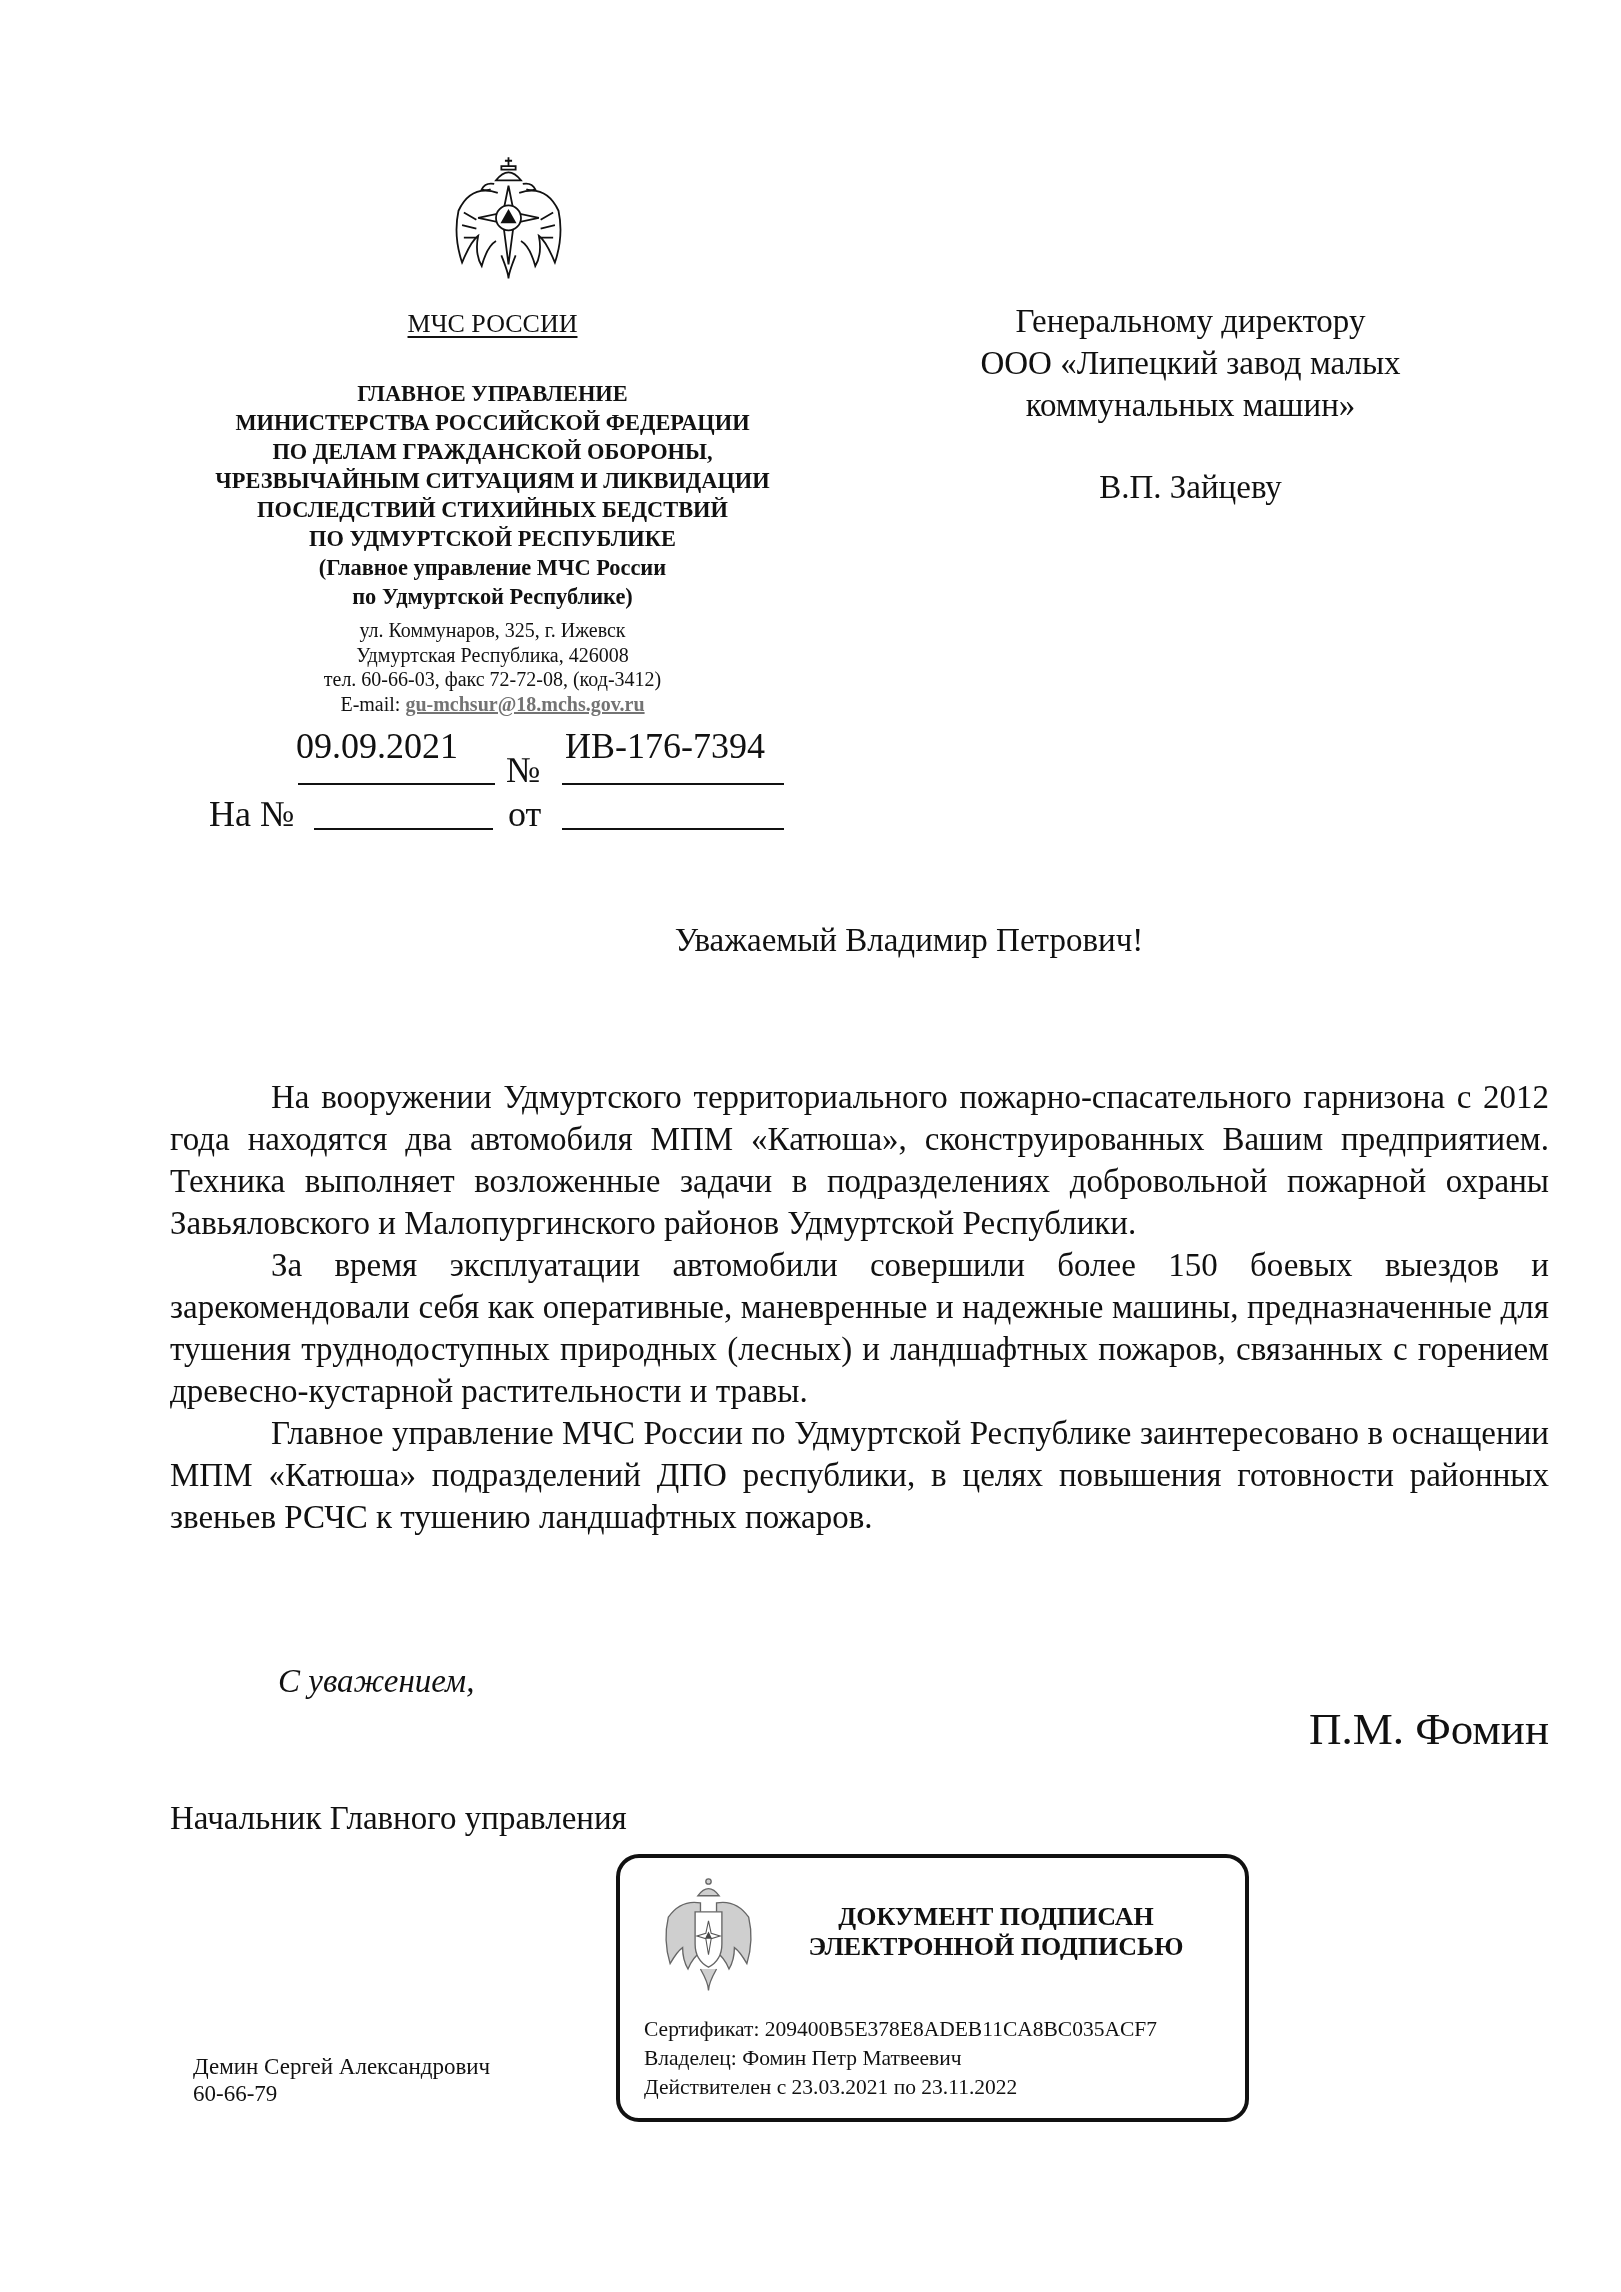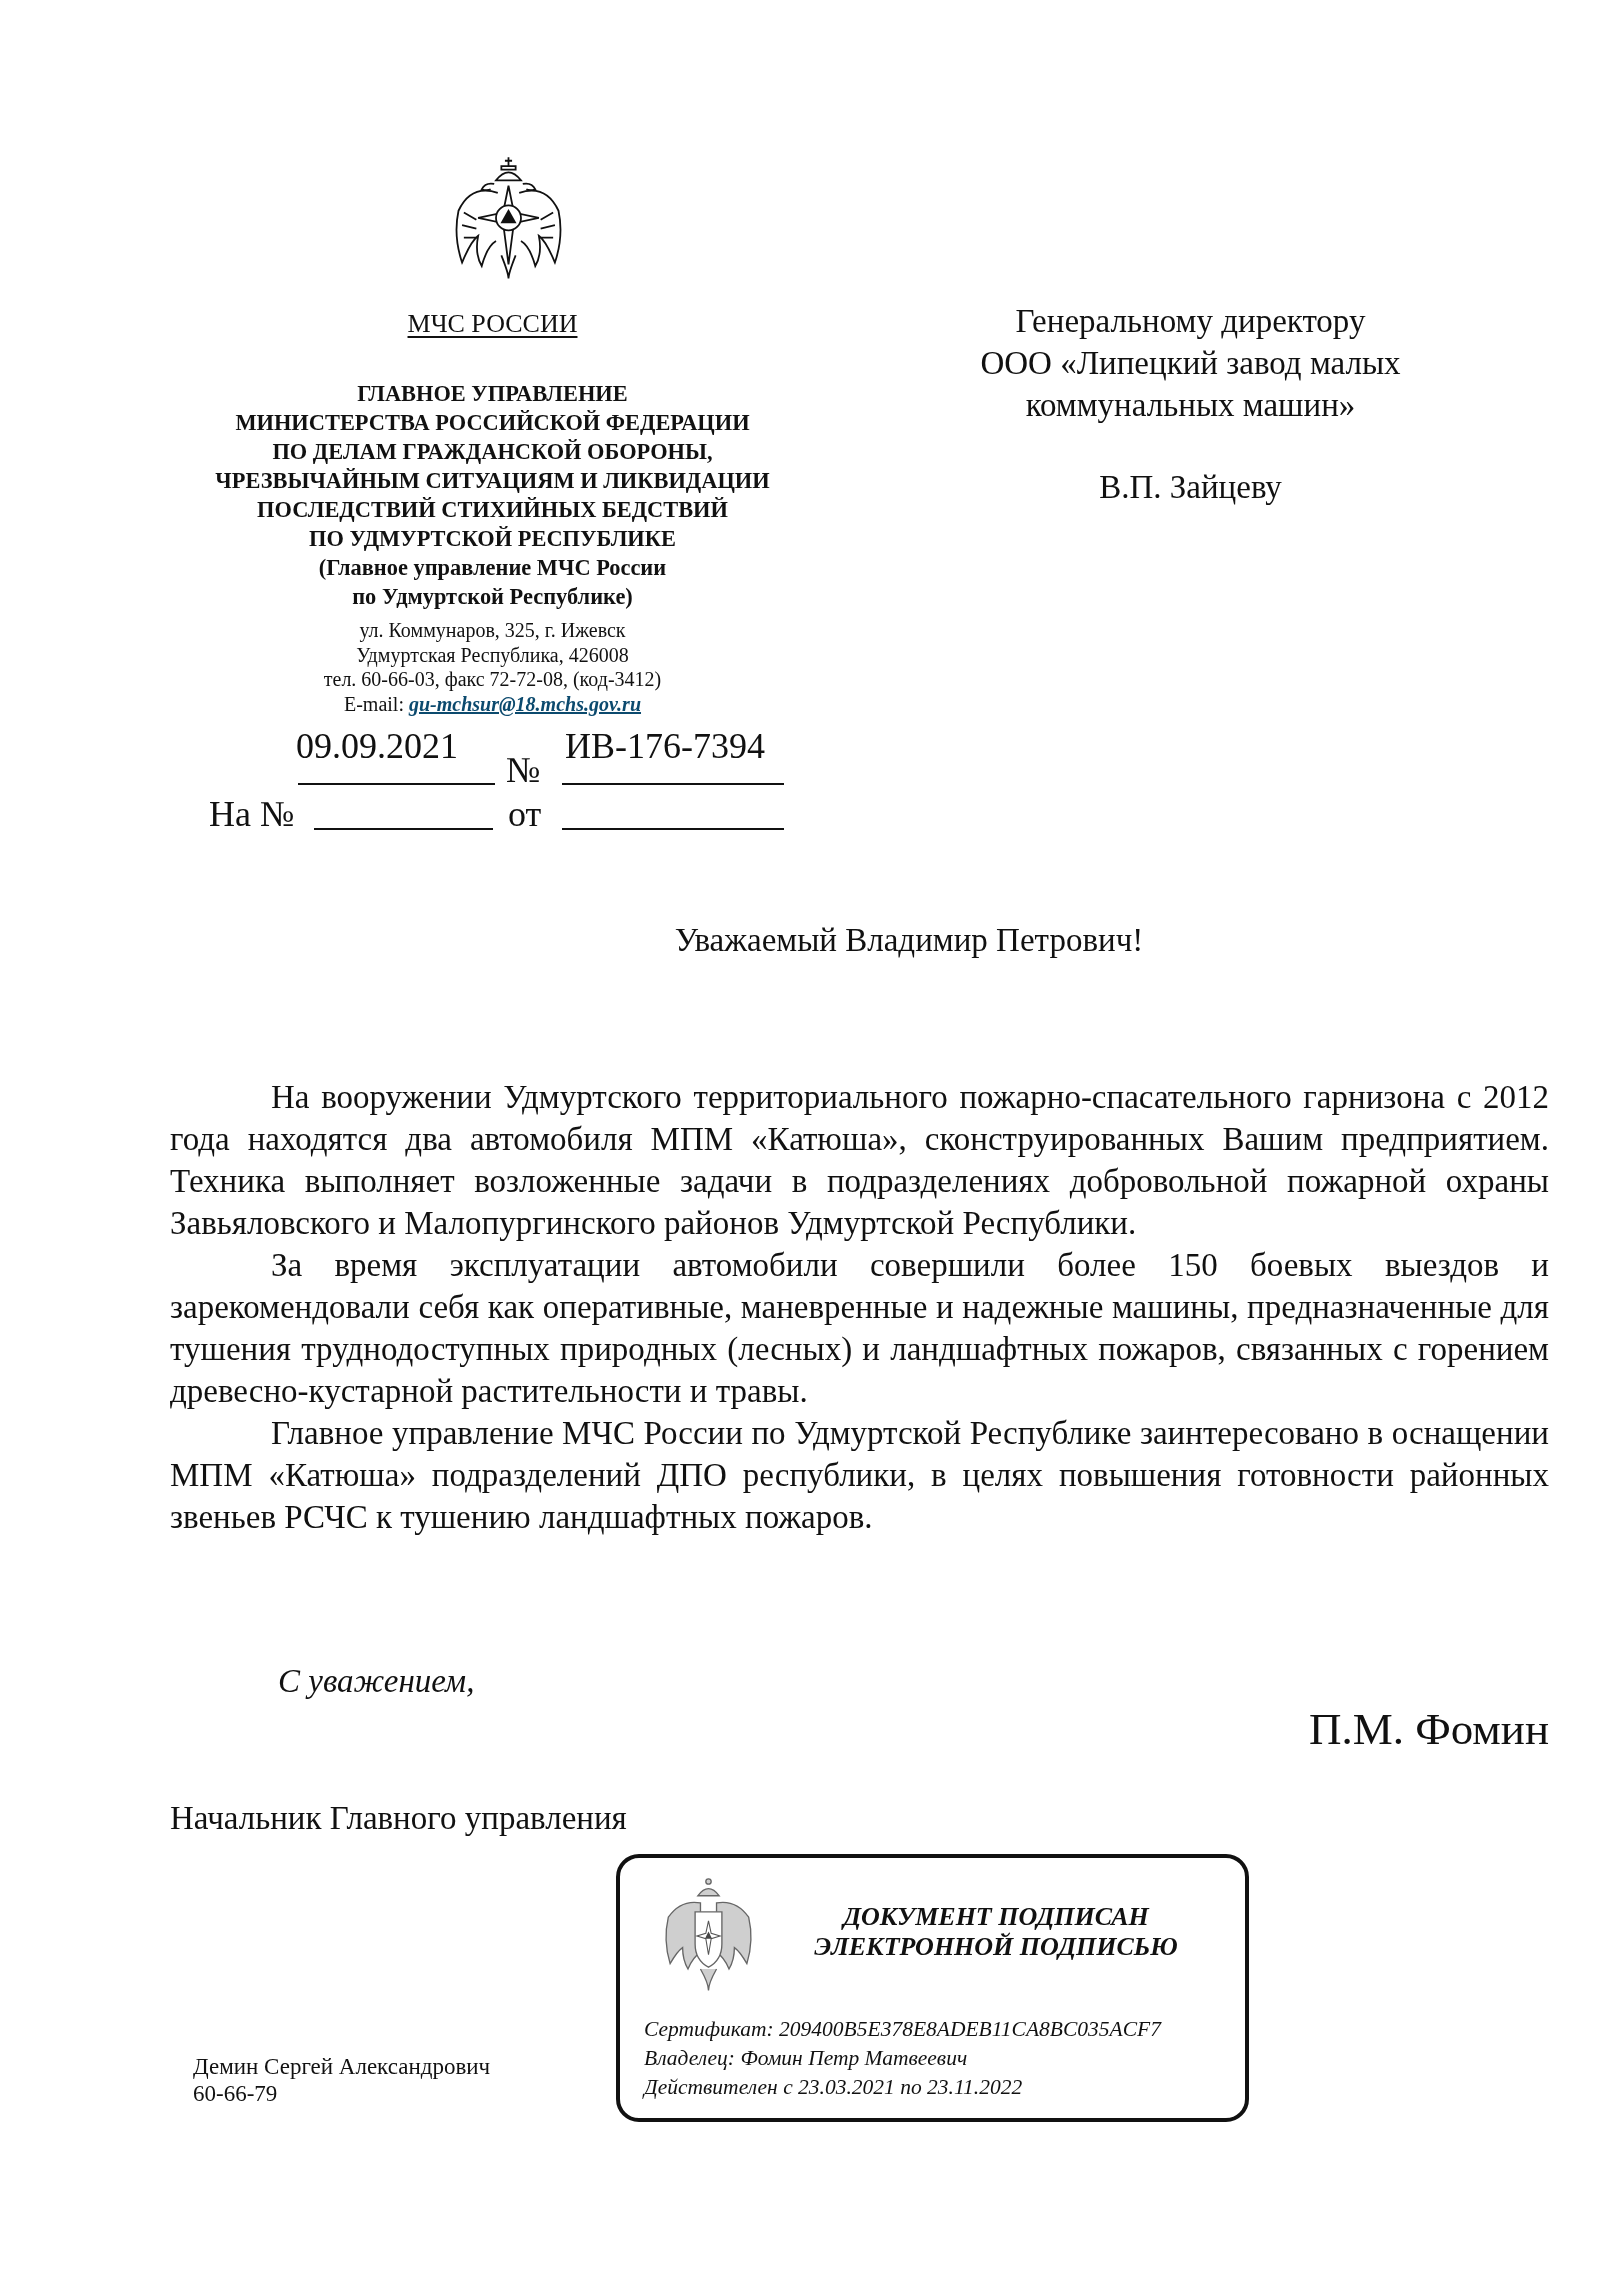--- a/index.html
+++ b/index.html
@@ -10,21 +10,21 @@
     .abs { position: absolute; }
 
     
     #emblem-top { left: 446px; top: 150px; width: 125px; height: 134px; }
 
     
     .org-block { left: 170px; width: 645px; text-align: center; }
     #agency-name { top: 309px; font-size: 26px; text-decoration: underline; text-underline-offset: 3.6px; }
     #org-title { top: 379px; font-size: 22.4px; font-weight: bold; line-height: 29px; }
     #org-address { top: 618px; font-size: 20px; line-height: 24.6px; }
-    #org-address a { color: #0c4a6e; font-weight: bold; text-decoration: underline; font-style: italic; }
+    #org-address a { color: #737373; font-weight: bold; text-decoration: underline; }
 
     
     .field-val { font-size: 36px; }
     .uline { border-bottom: 2.2px solid #111; height: 0; }
     #date-value { left: 296px; top: 725px; }
     #date-line { left: 298px; top: 783px; width: 197px; }
     #num-sign-1 { left: 506px; top: 749px; font-size: 36px; }
     #number-value { left: 565px; top: 725px; }
     #number-line { left: 562px; top: 783px; width: 222px; }
     #ref-label { left: 209px; top: 793px; font-size: 36px; }
@@ -44,21 +44,21 @@
     #body p { margin: 0; text-indent: 101px; }
 
     
     #closing { left: 278px; top: 1663px; font-size: 33px; font-style: italic; }
     #signer-title { left: 170px; top: 1800px; font-size: 33px; }
     #signer-name { right: 72px; top: 1703px; font-size: 45px; }
 
     
     #sig-box {
       left: 616px; top: 1854px; width: 633px; height: 268px;
-      border: 4.5px solid #111; border-radius: 23px; box-sizing: border-box; font-style: italic;
+      border: 4.5px solid #111; border-radius: 23px; box-sizing: border-box;
     }
     #sig-emblem { left: 39px; top: 10.7px; width: 99px; height: 125px; }
     #sig-heading { left: 143px; width: 466px; top: 44px; text-align: center; font-weight: bold; font-size: 26px; line-height: 30px; }
     #sig-details { left: 24px; top: 157px; font-size: 21.5px; line-height: 29px; }
 
     
     #executor { left: 193px; top: 2053px; font-family: "Liberation Serif", serif; font-size: 23px; line-height: 27px; }
   </style>
 </head>
 <body>

